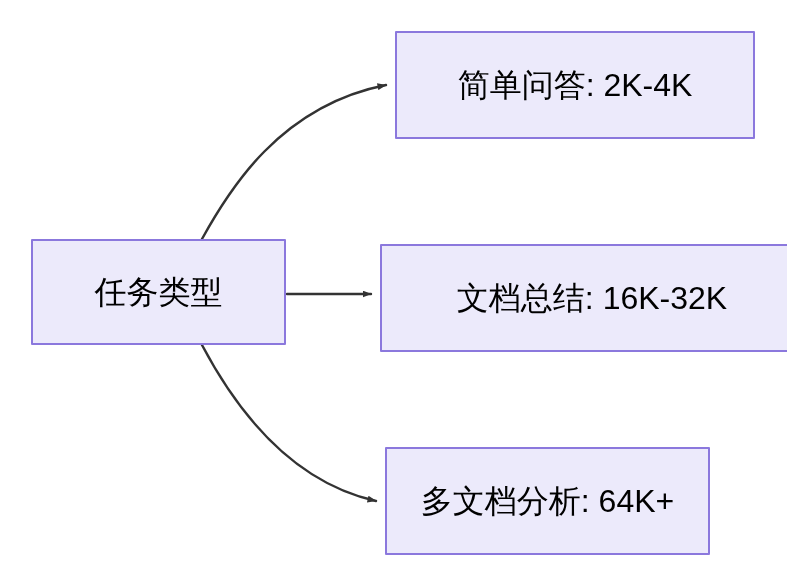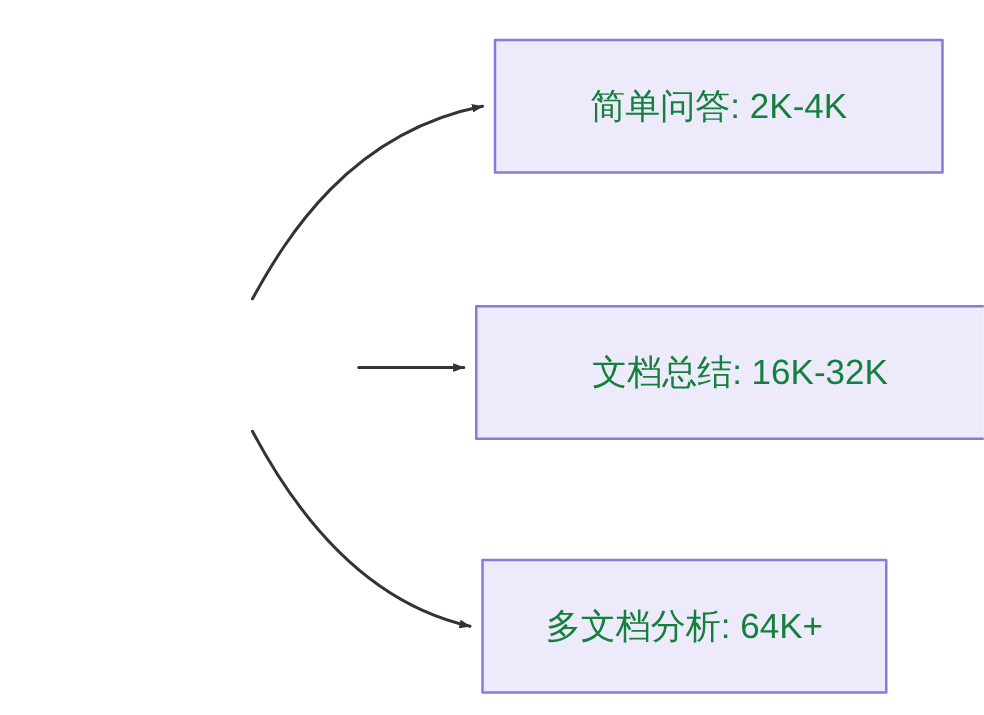--- a/index.html
+++ b/index.html
@@ -37,22 +37,22 @@
     box-sizing: border-box;
     background: #ECEAFB;
     border: 2px solid #8B78DD;
     border-radius: 1px;
     display: flex;
     align-items: center;
     justify-content: center;
   }
 
   .node-label {
-    color: #15803d;
-    font-size: 28px;
+    color: #000000;
+    font-size: 32px;
     line-height: 1.2;
     letter-spacing: 0px;
     white-space: nowrap;
     text-align: left;
   }
 
   
   #node-root      { left: 31px;  top: 239px; width: 255px; height: 106px; }
   #node-simple-qa { left: 395px; top: 31px;  width: 360px; height: 108px; }
   #node-doc-sum   { left: 380px; top: 244px; width: 424px; height: 108px; }
@@ -70,20 +70,23 @@
       </marker>
     </defs>
 
     <path d="M202,239 C229,190 280,106 386,85" fill="none" stroke="#333333" stroke-width="2.4" stroke-linecap="round" marker-end="url(#arrowhead)"></path>
 
     <path d="M287,294 L371,294" fill="none" stroke="#333333" stroke-width="2.4" stroke-linecap="round" marker-end="url(#arrowhead)"></path>
 
     <path d="M202,345 C229,396 283,480 376,501" fill="none" stroke="#333333" stroke-width="2.4" stroke-linecap="round" marker-end="url(#arrowhead)"></path>
   </svg>
 
+  <div class="node" id="node-root">
+    <span class="node-label">任务类型</span>
+  </div>
 
   <div class="node" id="node-simple-qa">
     <span class="node-label">简单问答: 2K-4K</span>
   </div>
 
   <div class="node" id="node-doc-sum">
     <span class="node-label">文档总结: 16K-32K</span>
   </div>
 
   <div class="node" id="node-multi-doc">

